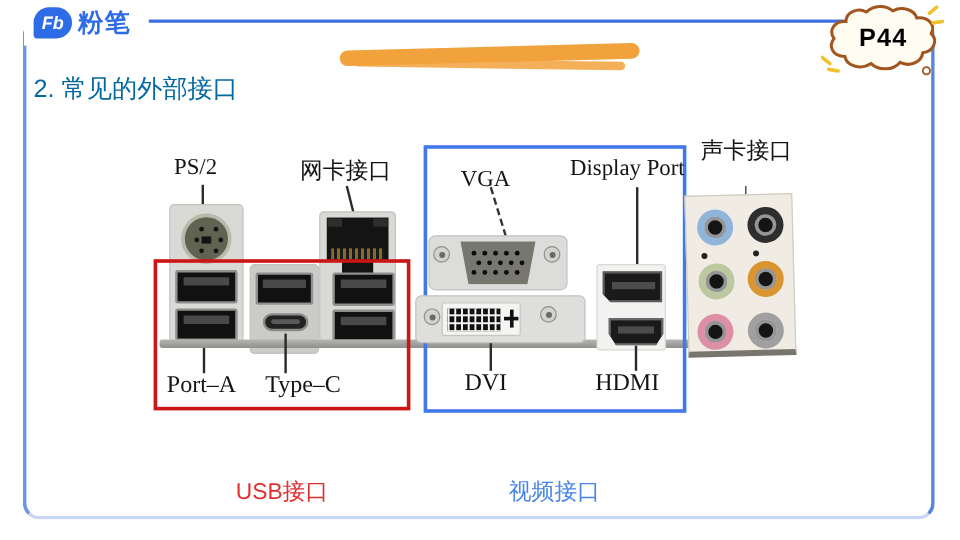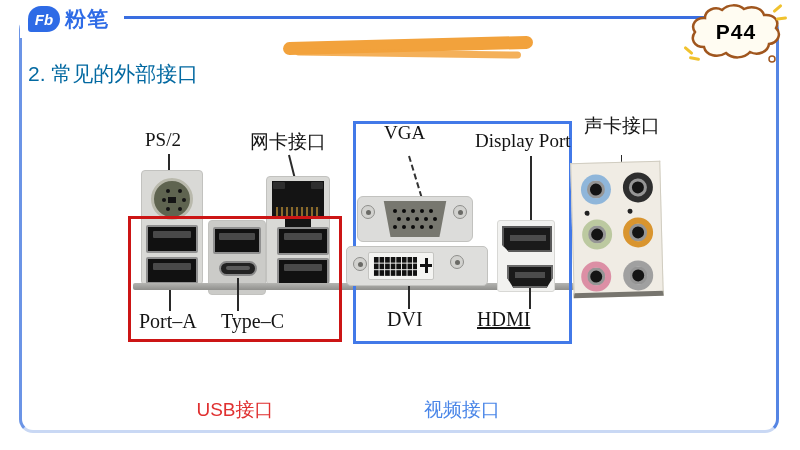--- a/index.html
+++ b/index.html
@@ -164,21 +164,21 @@
   <div class="shelf" style="left:8px; top:173px; width:442px; height:7px;"></div>
 
   <div class="lline" style="left:44px; top:180px; height:21px;"></div>
   <div class="lline" style="left:112px; top:168px; height:33px;"></div>
   <div class="plabel big" style="left:14px; top:200px;">Port–A</div>
   <div class="plabel big" style="left:96px; top:200px;text-align:right;">Type–C</div>
 
   <div class="groupbox" style="left: 3px; top: 106px; width: 214px; height: 126px; border-color: rgb(204, 21, 21);"></div>
   <div class="groupbox" style="left: 228px; top: 11px; width: 219px; height: 223px; border-color: rgb(66, 121, 232);"></div>
 
-  <div class="plabel" style="left:259px; top:12px;text-align:center;">VGA</div>
+  <div class="plabel" style="left:259px; top:29px;text-align:center;">VGA</div>
   <div class="lline" style="left:283px; top:46px; height:52px; width:0; background:none; border-left:2px dashed #333; transform:rotate(-17deg);"></div>
   <div class="panel" style="left:232px; top:86px; width:116px; height:46px; background:#dcdcda; border-radius:6px;"></div>
   <div class="screw" style="left:236px; top:95px;"></div>
   <div class="screw" style="left:328px; top:95px;"></div>
   <div class="dsub" style="left:256px; top:91px; width:68px; height:36px;">
     <div class="dsubpins"></div>
   </div>
 
   <div class="plabel" style="left:350px; top:20px;">Display Port</div>
   <div class="lline" style="left:405px; top:46px; height:66px;"></div>
@@ -190,21 +190,21 @@
   <div class="screw" style="left:228px; top:147px;"></div>
   <div class="screw" style="left:325px; top:145px;"></div>
   <div class="dviSocket" style="left:243px; top:142px; width:66px; height:28px;">
     <div class="dviPins"></div>
     <div class="dviCross"></div>
   </div>
   <div class="lline" style="left:283px; top:176px; height:23px;"></div>
   <div class="plabel big" style="left:262px; top:198px;">DVI</div>
 
   <div class="lline" style="left:404px; top:178px; height:21px;"></div>
-  <div class="plabel big" style="left:352px; top:198px;text-decoration:underline;">HDMI</div>
+  <div class="plabel big" style="left:371px; top:198px;">HDMI</div>
 
   <div class="plabel" style="left:459px; top:3px;">声卡接口</div>
   <div class="lline" style="left:496px; top:45px; height:9px; width:1px;"></div>
   <div class="audio-panel" style="left:447px; top:52px; width:90px; height:135px;">
     <div class="jack" style="left: 9px; top: 11px; background: rgb(143, 182, 218);">
         <div class="hole"></div>
       </div>
     <div class="jack" style="left: 51px; top: 10px; background: rgb(46, 46, 46);">
         <div class="hole"></div>
       </div>

